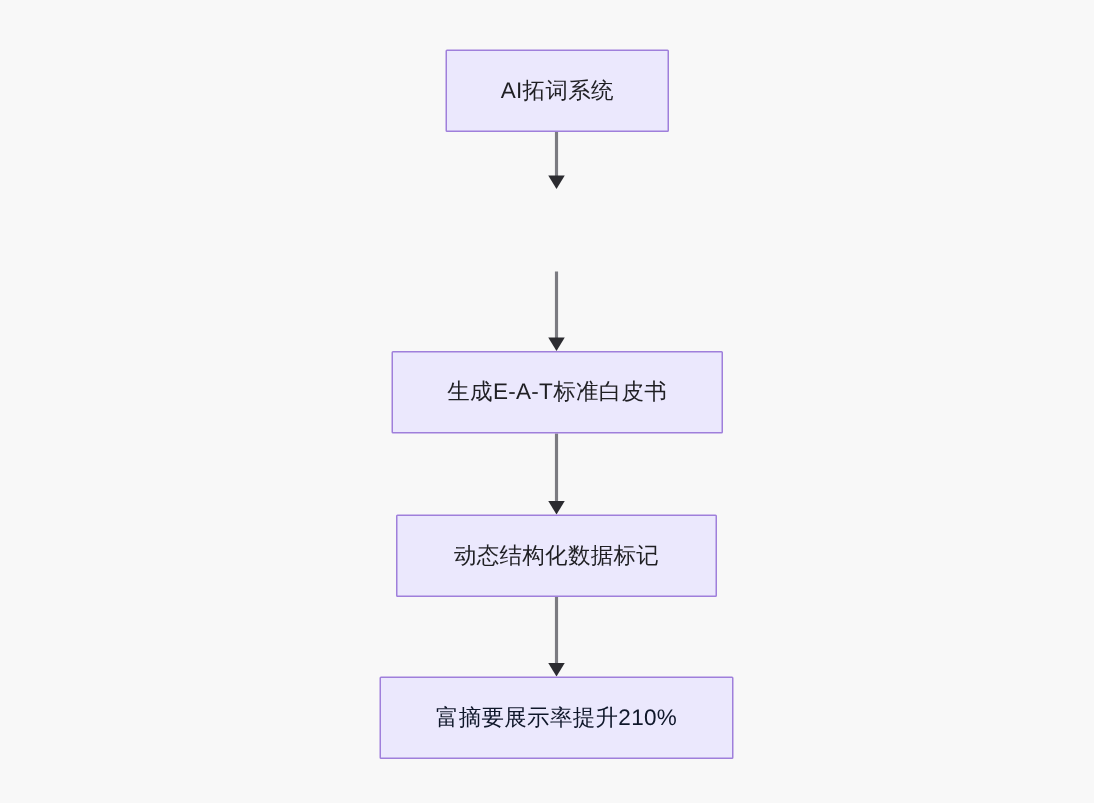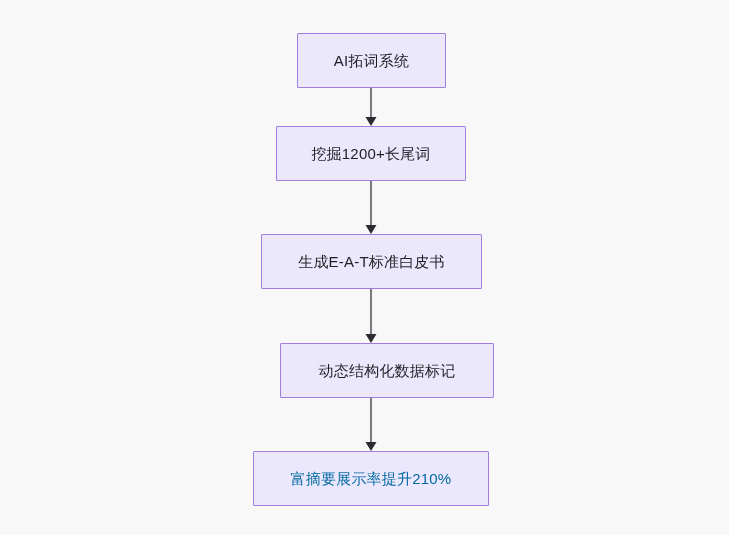--- a/index.html
+++ b/index.html
@@ -63,29 +63,26 @@
       <line x1="371" y1="289" x2="371" y2="336" class="edge-line" stroke="#7b7b81"></line>
       <polygon points="365.5,334 376.5,334 371,343" class="edge-arrow" fill="#2b2b30"></polygon>
       <line x1="371" y1="398" x2="371" y2="444" class="edge-line" stroke="#7b7b81"></line>
       <polygon points="365.5,442 376.5,442 371,451" class="edge-arrow" fill="#2b2b30"></polygon>
     </svg>
 
   <div class="node" id="node-1" style="left: 297px; top: 14px; width: 149px; height: 55px; background: rgb(235, 232, 253); border-color: rgb(159, 127, 219); color: rgb(31, 31, 35); margin-top: 19px;">
     <span class="node-label">AI拓词系统</span>
   </div>
 
-  <div class="node" id="node-2" style="left: 276px; top: 126px; width: 190px; height: 55px; background: rgb(235, 232, 253); border-color: rgb(159, 127, 219); color: rgb(31, 31, 35);">
-    <span class="node-label">挖掘1200+长尾词</span>
-  </div>
 
   <div class="node" id="node-3" style="left: 261px; top: 234px; width: 221px; height: 55px; background: rgb(235, 232, 253); border-color: rgb(159, 127, 219); color: rgb(31, 31, 35);">
     <span class="node-label">生成E-A-T标准白皮书</span>
   </div>
 
-  <div class="node" id="node-4" style="left: 264px; top: 343px; width: 214px; height: 55px; background: rgb(235, 232, 253); border-color: rgb(159, 127, 219); color: rgb(31, 31, 35); margin-left: 16px;">
+  <div class="node" id="node-4" style="left: 264px; top: 343px; width: 214px; height: 55px; background: rgb(235, 232, 253); border-color: rgb(159, 127, 219); color: rgb(31, 31, 35);">
     <span class="node-label">动态结构化数据标记</span>
   </div>
 
-  <div class="node" id="node-5" style="left: 253px; top: 451px; width: 236px; height: 55px; background: rgb(235, 232, 253); border-color: rgb(159, 127, 219); color: #0369a1;">
+  <div class="node" id="node-5" style="left: 253px; top: 451px; width: 236px; height: 55px; background: rgb(235, 232, 253); border-color: rgb(159, 127, 219); color: #0f172a;">
     <span class="node-label">富摘要展示率提升210%</span>
   </div>
 
 </div>
 
 </body></html>

